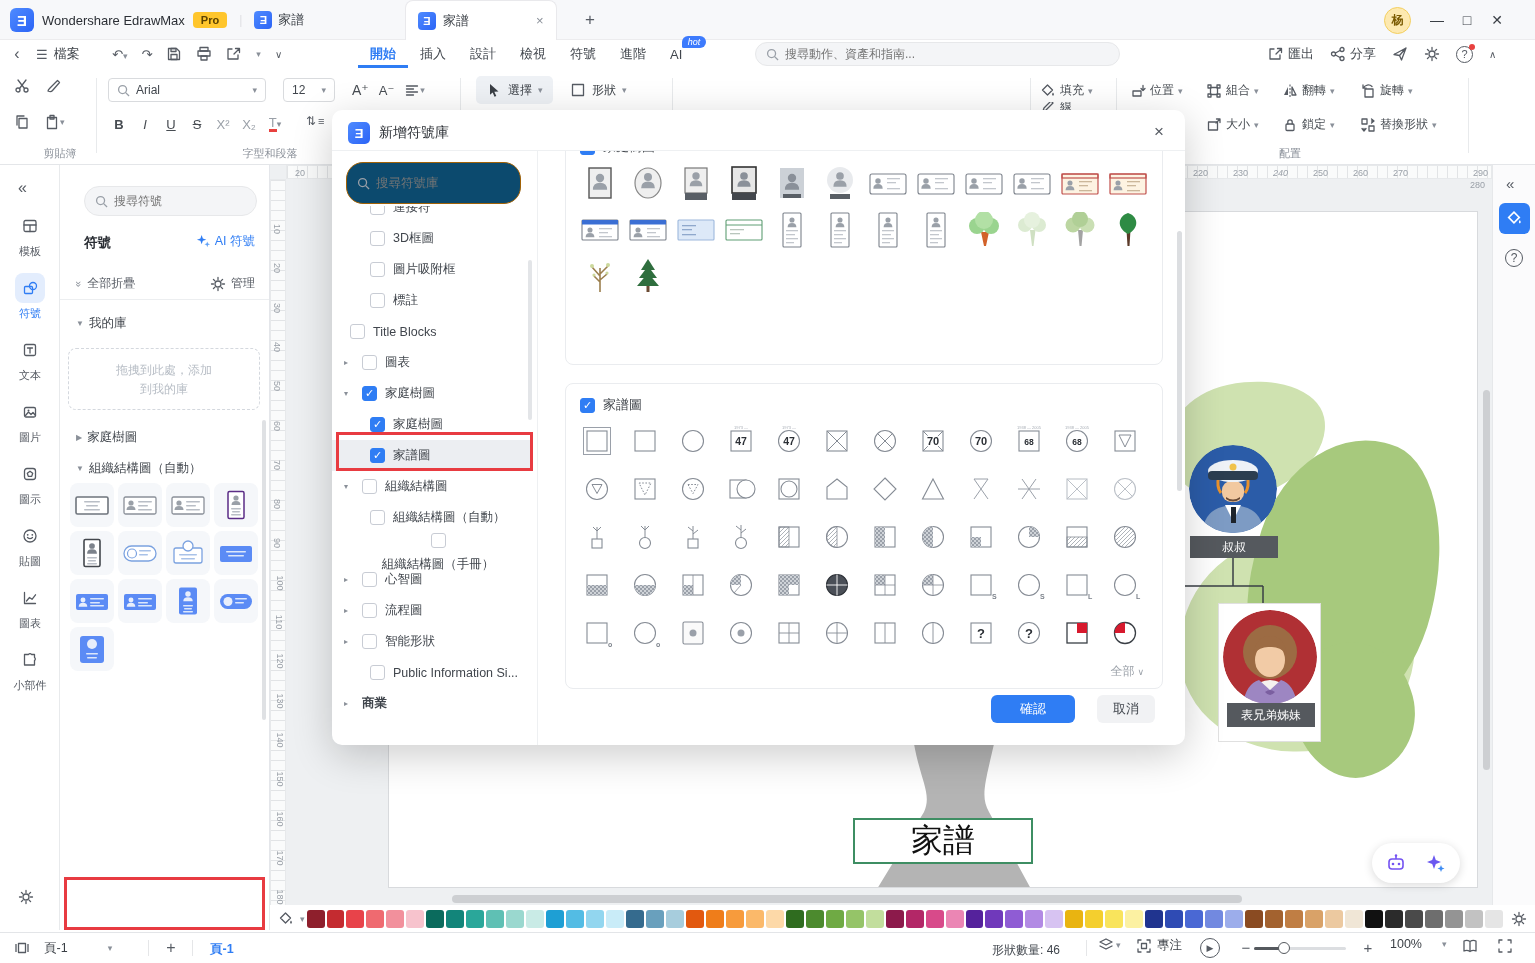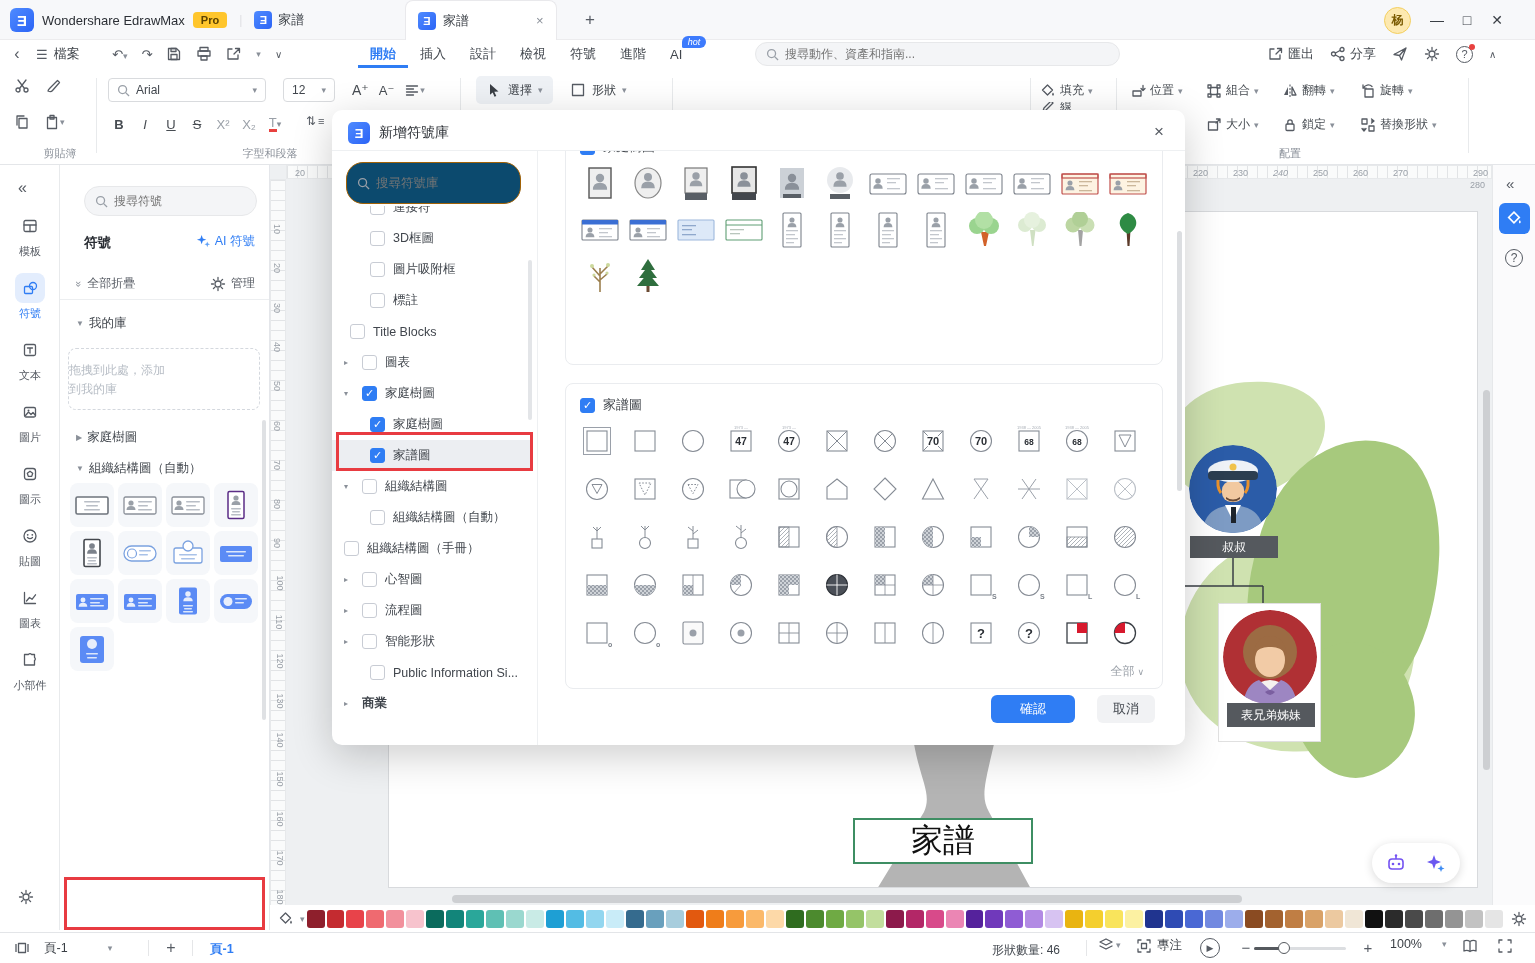--- a/index.html
+++ b/index.html
@@ -38,21 +38,21 @@
   #iconbar{left:0;top:165px;width:60px;height:765px;background:#fff;border-right:1px solid #e8eaec}
   .sbi{width:60px;display:flex;flex-direction:column;align-items:center;gap:3px;margin-bottom:14px;color:#565b63;font-size:11px}
   .sbi .bx{width:30px;height:30px;border-radius:8px;display:flex;align-items:center;justify-content:center}
   .sbi.on{color:#2f7df4}
   .sbi.on .bx{background:#e3edfd}
   
   #panel{left:60px;top:165px;width:210px;height:765px;background:#fff;border-right:1px solid #e4e6ea}
   .psec{color:#41464d;font-size:12.5px;display:flex;align-items:center;gap:5px}
   .tri{font-size:8px;color:#8a9099}
   .thumb{width:44px;height:44px;background:#f5f7fa;border-radius:8px;display:flex;align-items:center;justify-content:center}
-  .dashbox{border:1px dashed #d4d8de;border-radius:8px;color:#b7bdc5;font-size:12px;text-align:left;line-height:19px}
+  .dashbox{border:1px dashed #d4d8de;border-radius:8px;color:#b7bdc5;font-size:12px;text-align:center;line-height:19px}
   .morebtn{background:#2f7df4;color:#fff;font-size:13px;border-radius:18px;height:36px;display:flex;align-items:center;justify-content:center}
   .redbox{border:3px solid #e83b41;z-index:70;pointer-events:none}
   
   #canvas{left:270px;top:165px;width:1222px;height:765px;background:#eef0f2;overflow:hidden}
   .ruler{background:#fafbfb;border:1px solid #e7e9eb;color:#9aa0a8;font-size:9px}
   #hruler{left:16px;top:0;width:1206px;height:14px;background-image:repeating-linear-gradient(90deg,#e2e4e6 0 1px,transparent 1px 10px)}
   #vruler{left:0;top:14px;width:16px;height:751px;background-image:repeating-linear-gradient(180deg,#e2e4e6 0 1px,transparent 1px 10px)}
   #page{left:118px;top:46px;width:1090px;height:677px;background:#fff;border:1px solid #d8dadd;overflow:hidden}
   .blob{position:absolute}
   .nmlab{position:absolute;background:#55595e;color:#fff;font-size:12px;display:flex;align-items:center;justify-content:center}
@@ -988,21 +988,21 @@
       </div>
       <div class="trow" style="padding-left: 12px;">
         <span class="tri" style="width:10px">▾</span>
         <span class="chk"></span>
         <span style="white-space:nowrap">組織結構圖</span>
       </div>
       <div class="trow" style="padding-left: 38px;">
         <span class="chk"></span>
         <span style="white-space:nowrap">組織結構圖（自動）</span>
       </div>
-      <div class="trow" style="">
+      <div class="trow" style=" flex-direction: column;">
         <span class="chk"></span>
         <span style="white-space:nowrap">組織結構圖（手冊）</span>
       </div>
       <div class="trow" style="padding-left: 12px;">
         <span class="tri" style="width:10px">▸</span>
         <span class="chk"></span>
         <span style="white-space:nowrap">心智圖</span>
       </div>
       <div class="trow" style="padding-left: 12px;">
         <span class="tri" style="width:10px">▸</span>

